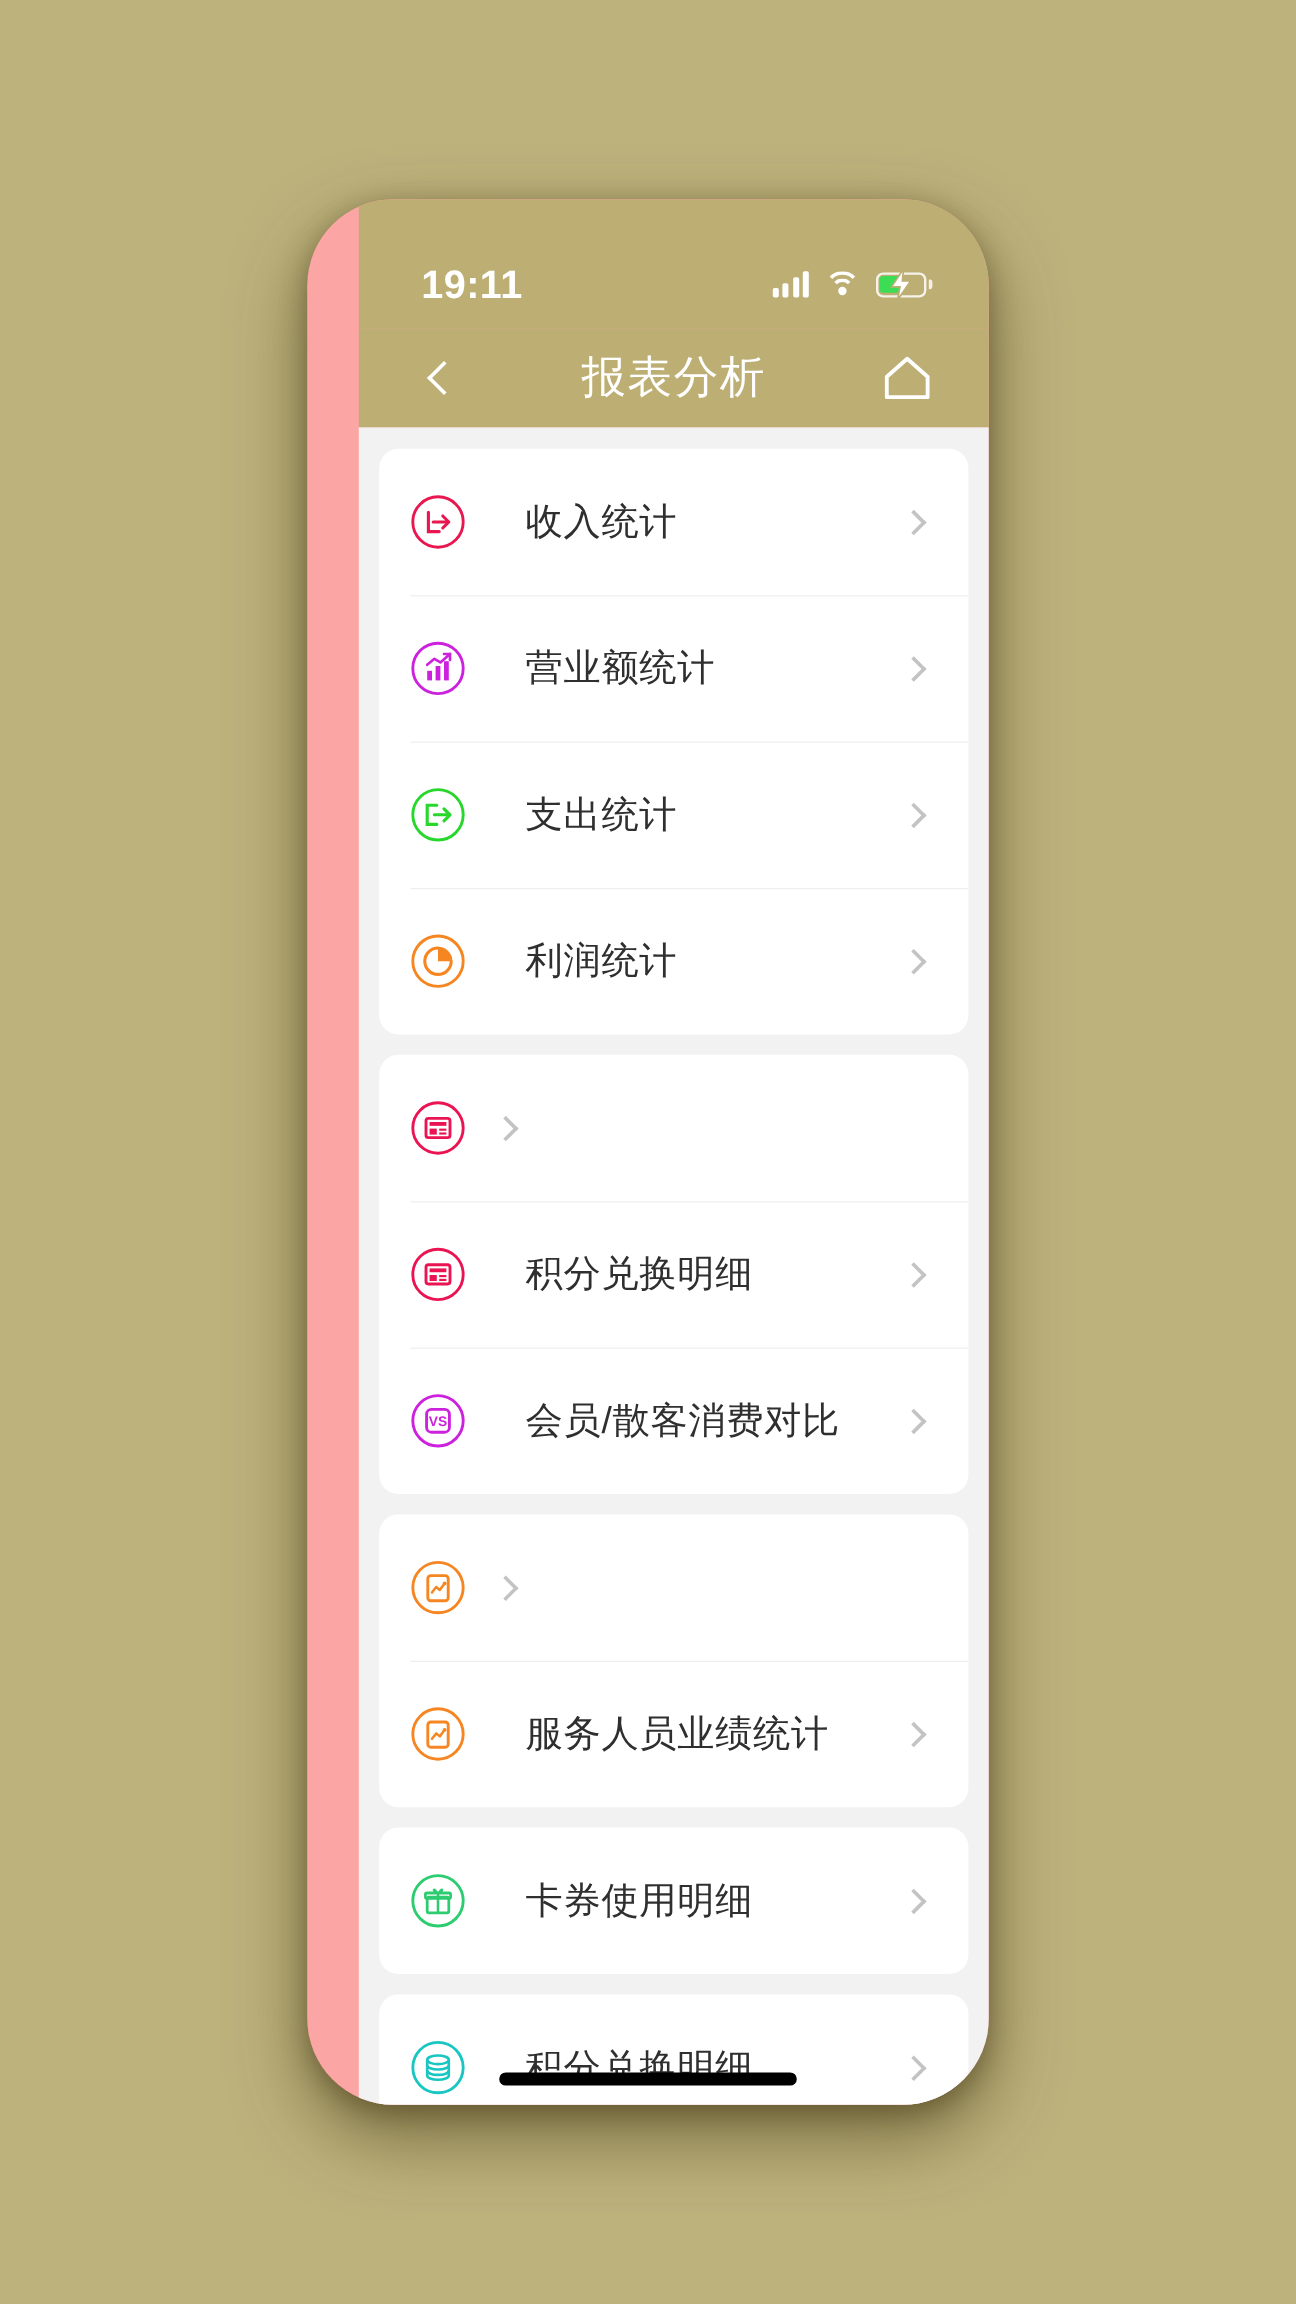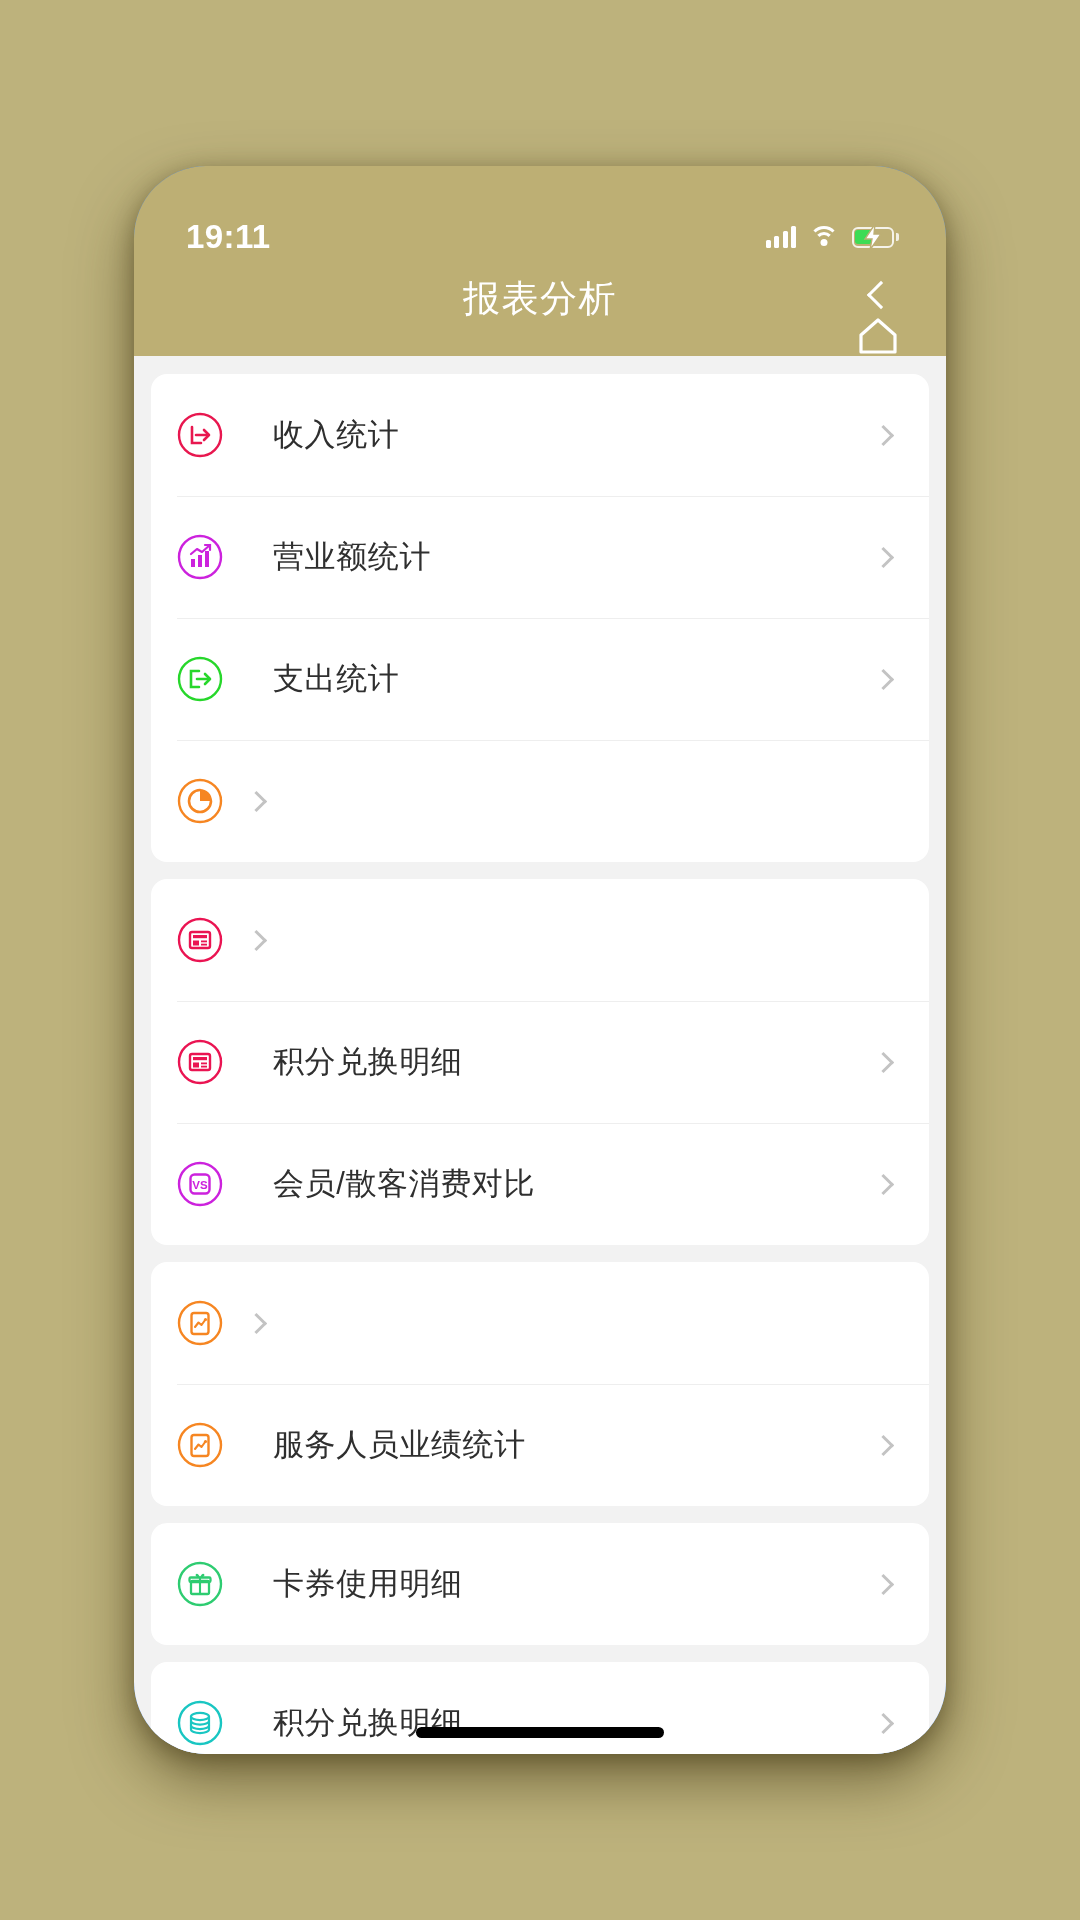--- a/index.html
+++ b/index.html
@@ -10,26 +10,27 @@
     overflow:hidden;
   }
   body {
     background:#bdb27c;
     display:flex; align-items:center; justify-content:center;
   }
 
   
   .phone {
     position:relative;
-    width:812px; height:1588px;
+    width:568px; height:1588px;
     border-radius:72px;
     overflow:hidden;
-    background:#3b82f6;
+    background:#fca5a5;
     box-shadow:0 26px 60px rgba(60,50,15,.55),
                0 6px 22px rgba(60,50,15,.40);
+    padding-left:43px;
   }
 
   
   .statusbar {
     height:108px;
     background:#bdaf74;
     display:flex; align-items:center; justify-content:space-between;
     padding:34px 52px 0 52px;
     position:relative; z-index:3;
   }
@@ -77,23 +78,23 @@
   }
   .battery .bolt {
     position:absolute; left:50%; top:50%;
     transform:translate(-50%,-50%);
     width:20px; height:26px; z-index:2;
   }
 
   
   .navbar {
     height:82px; background:#bdaf74;
-    display:flex; align-items:flex-end; justify-content:space-between;
+    display:flex; align-items:center; justify-content:space-between;
     padding:0 40px;
-    position:relative; z-index:3;flex-direction:column;
+    position:relative; z-index:3;
   }
   .nav-title {
     position:absolute; left:0; right:0; text-align:center;
     color:#ffffff; font-size:37px; font-weight:400;
     letter-spacing:1.5px; pointer-events:none;
   }
   .nav-btn {
     width:56px; height:56px;
     display:flex; align-items:center; justify-content:center;
     position:relative; z-index:2; cursor:pointer;
@@ -248,20 +249,21 @@
       </div>
 
       <div class="row">
         <div class="row-icon">
           <svg width="46" height="46" viewBox="0 0 46 46">
             <circle cx="23" cy="23" r="21" fill="none" stroke="#f68622" stroke-width="2.4"></circle>
             <path d="M23 23 V11 A12 12 0 0 1 35 23 Z" fill="#f68622"></path>
             <path d="M23 12 A11 11 0 1 0 34 23" fill="none" stroke="#f68622" stroke-width="2.6" stroke-linecap="round"></path>
           </svg>
         </div>
+        <div class="row-label">利润统计</div>
         <div class="chev-right"></div>
       </div>
     </div>
 
     <div class="card">
       <div class="row">
         <div class="row-icon">
           <svg width="46" height="46" viewBox="0 0 46 46">
             <circle cx="23" cy="23" r="21" fill="none" stroke="#ea1452" stroke-width="2.4"></circle>
             <rect x="13" y="15" width="20" height="16" rx="2" fill="none" stroke="#ea1452" stroke-width="2.4"></rect>

